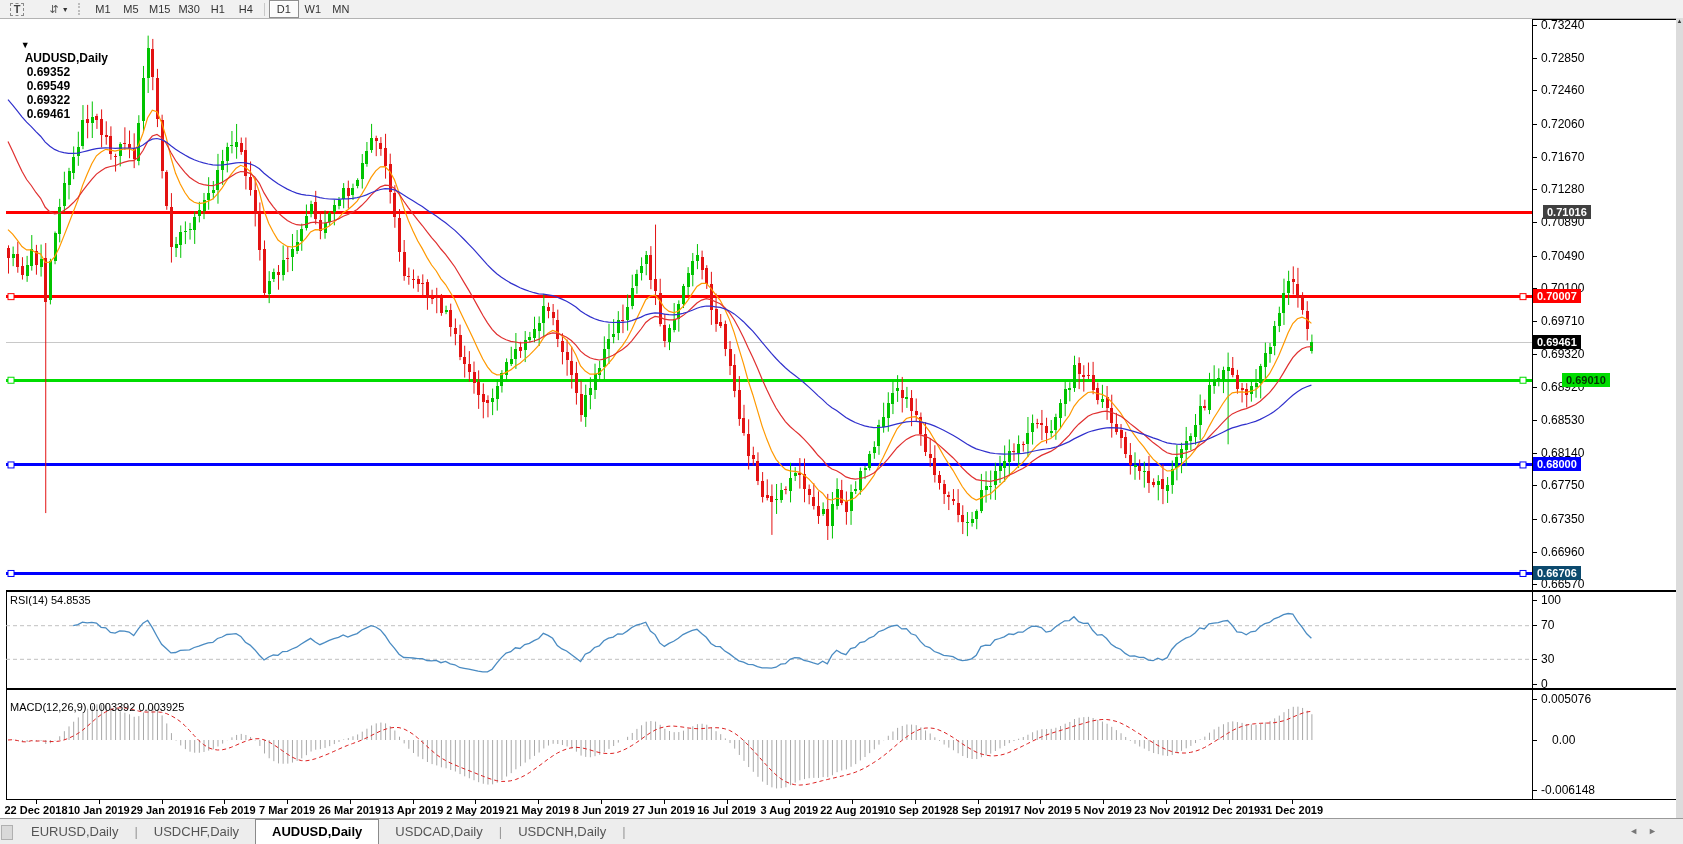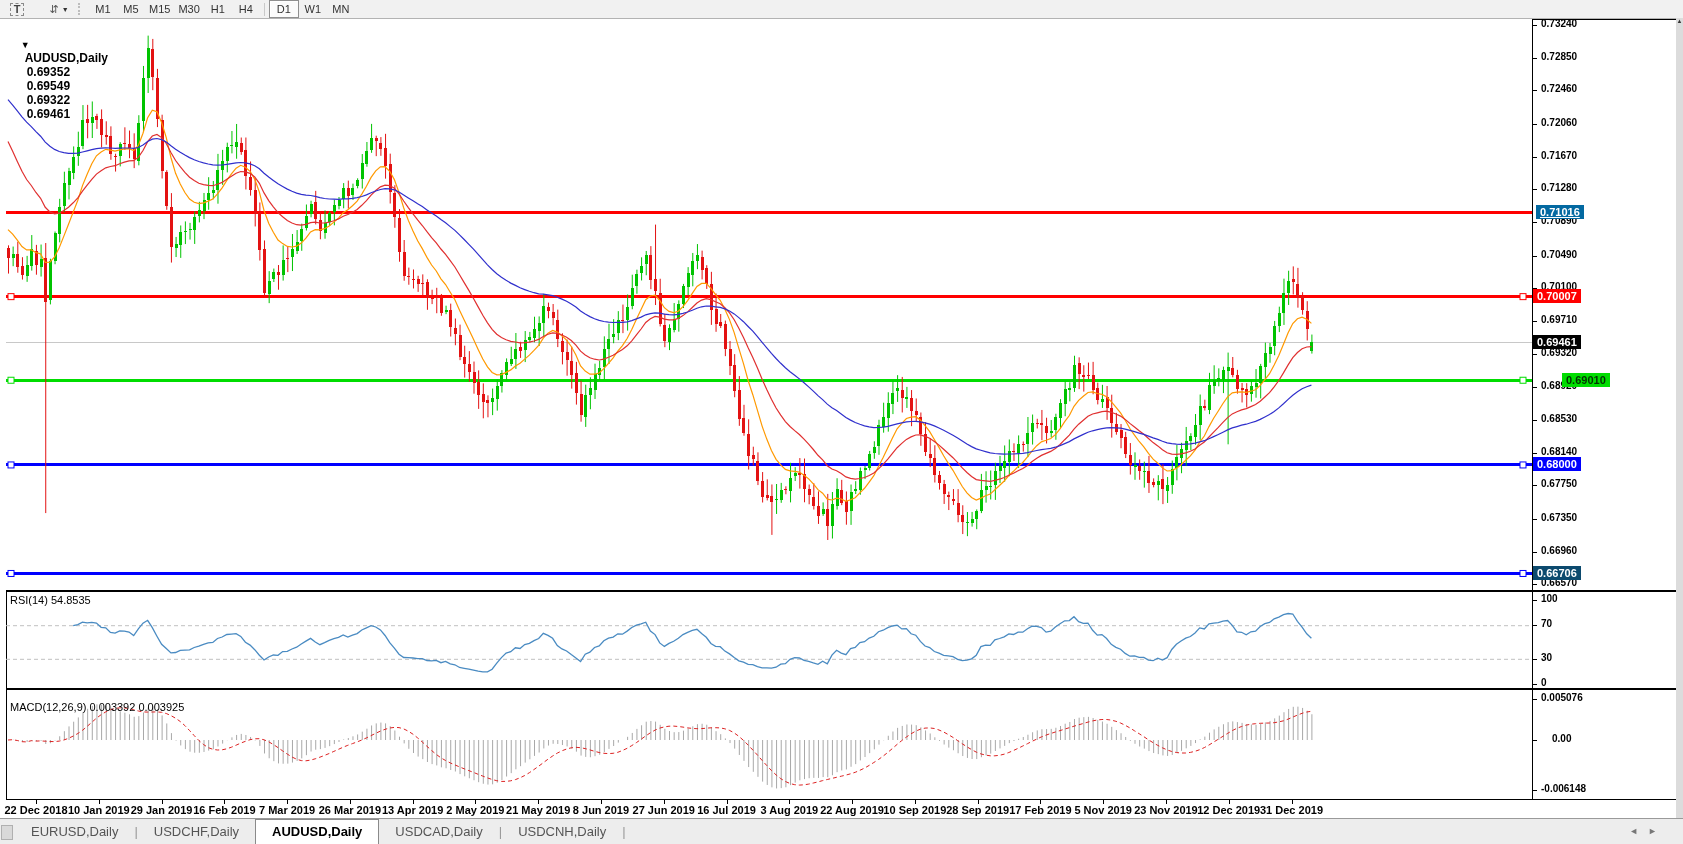--- a/index.html
+++ b/index.html
@@ -17,21 +17,21 @@
   .tsep{width:1px;height:13px;background:#c9c9c9;margin:0 4px}
   .caret{font-size:7px;color:#333;margin-left:3px}
   
   .frame{background:#000}
   
   #chart-title{left:14px;top:23px;font-size:12px;font-weight:bold;color:#000;z-index:5;white-space:pre}
   #chart-title .num{margin-left:6px}
   
   .ind-label{font-size:11px;color:#000;z-index:5;white-space:pre}
   
-  .tick-label{position:absolute;font-size:10px;font-weight:bold;color:#000;white-space:nowrap}
+  .tick-label{position:absolute;font-size:12px;font-weight:normal;color:#000;white-space:nowrap}
   .tick-dash{position:absolute;width:5px;height:1px;background:#000}
   .badge{position:absolute;font-size:11px;font-weight:bold;padding:0 4px;height:14px;line-height:14px;
          white-space:nowrap;z-index:6}
   .date-label{position:absolute;font-size:11px;font-weight:bold;color:#000;transform:translateX(-50%);top:4px;white-space:nowrap}
   .date-tick{position:absolute;width:1px;height:4px;background:#000;top:0}
   
   #tabbar{left:0;top:818px;width:1683px;height:26px;background:#ededed;border-top:1px solid #9a9a9a;
           display:flex;align-items:flex-end;font-size:13px;color:#555}
   .tab{padding:0 16px;height:25px;line-height:24px;cursor:default;white-space:nowrap}
   .tab.active{background:#fff;border:1px solid #8a8a8a;border-bottom:none;color:#000;font-weight:bold}
@@ -990,21 +990,21 @@
     <div class="tick-dash" style="left: 0px; top: 433.709px;"></div>
     <div class="tick-label" style="left: 9px; top: 426.709px;">0.68140</div>
     <div class="tick-dash" style="left: 0px; top: 466.416px;"></div>
     <div class="tick-label" style="left: 9px; top: 459.416px;">0.67750</div>
     <div class="tick-dash" style="left: 0px; top: 499.962px;"></div>
     <div class="tick-label" style="left: 9px; top: 492.962px;">0.67350</div>
     <div class="tick-dash" style="left: 0px; top: 532.669px;"></div>
     <div class="tick-label" style="left: 9px; top: 525.669px;">0.66960</div>
     <div class="tick-dash" style="left: 0px; top: 565.376px;"></div>
     <div class="tick-label" style="left: 9px; top: 558.376px;">0.66570</div>
-    <div class="badge" style="left: 4px; top: 185.515px; background: #0369a1; color: rgb(255, 255, 255); text-decoration: underline;">0.71016</div>
+    <div class="badge" style="left: 11px; top: 185.515px; background: #404040; color: rgb(255, 255, 255);">0.71016</div>
     <div class="badge" style="left: 1px; top: 270.134px; background: rgb(255, 0, 0); color: rgb(255, 255, 255);">0.70007</div>
     <div class="badge" style="left: 1px; top: 353.747px; background: rgb(0, 221, 0); color: rgb(0, 51, 0); margin-left: 29px;">0.69010</div>
     <div class="badge" style="left: 1px; top: 438.45px; background: rgb(0, 0, 255); color: rgb(255, 255, 255);">0.68000</div>
     <div class="badge" style="left: 1px; top: 546.97px; background: #0c4a6e; color: rgb(255, 255, 255);">0.66706</div>
     <div class="badge" style="left: 1px; top: 315.924px; background: rgb(0, 0, 0); color: rgb(255, 255, 255);">0.69461</div>
   </div>
 <div id="rsi-axis" class="abs" style="left:1532px;top:592px;width:144px;height:96px">
     <div class="tick-dash" style="left: 0px; top: 8px;"></div>
     <div class="tick-label" style="left: 9px; top: 1px;">100</div>
     <div class="tick-dash" style="left: 0px; top: 33.2px;"></div>
@@ -1049,21 +1049,21 @@
     <div class="date-label" style="left: 726.525px;">16 Jul 2019</div>
     <div class="date-tick" style="left: 789.3px;"></div>
     <div class="date-label" style="left: 789.3px;">3 Aug 2019</div>
     <div class="date-tick" style="left: 852.075px;"></div>
     <div class="date-label" style="left: 852.075px;">22 Aug 2019</div>
     <div class="date-tick" style="left: 914.85px;"></div>
     <div class="date-label" style="left: 914.85px;">10 Sep 2019</div>
     <div class="date-tick" style="left: 977.625px;"></div>
     <div class="date-label" style="left: 977.625px;">28 Sep 2019</div>
     <div class="date-tick" style="left: 1040.4px;"></div>
-    <div class="date-label" style="left: 1040.4px;">17 Feb 2019</div>
+    <div class="date-label" style="left: 1040.4px;">17 Nov 2019</div>
     <div class="date-tick" style="left: 1103.17px;"></div>
     <div class="date-label" style="left: 1103.17px;">5 Nov 2019</div>
     <div class="date-tick" style="left: 1165.95px;"></div>
     <div class="date-label" style="left: 1165.95px;">23 Nov 2019</div>
     <div class="date-tick" style="left: 1228.72px;"></div>
     <div class="date-label" style="left: 1228.72px;">12 Dec 2019</div>
     <div class="date-tick" style="left: 1291.5px;"></div>
     <div class="date-label" style="left: 1291.5px;">31 Dec 2019</div>
   </div>
 

